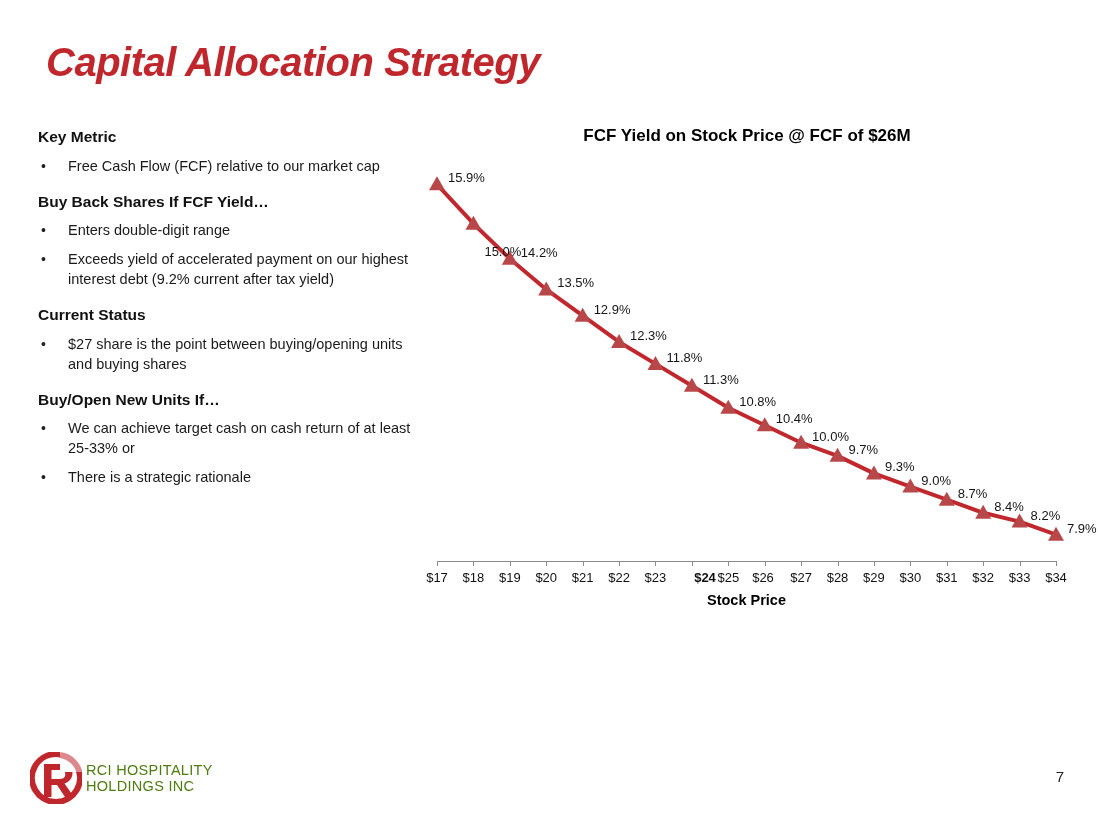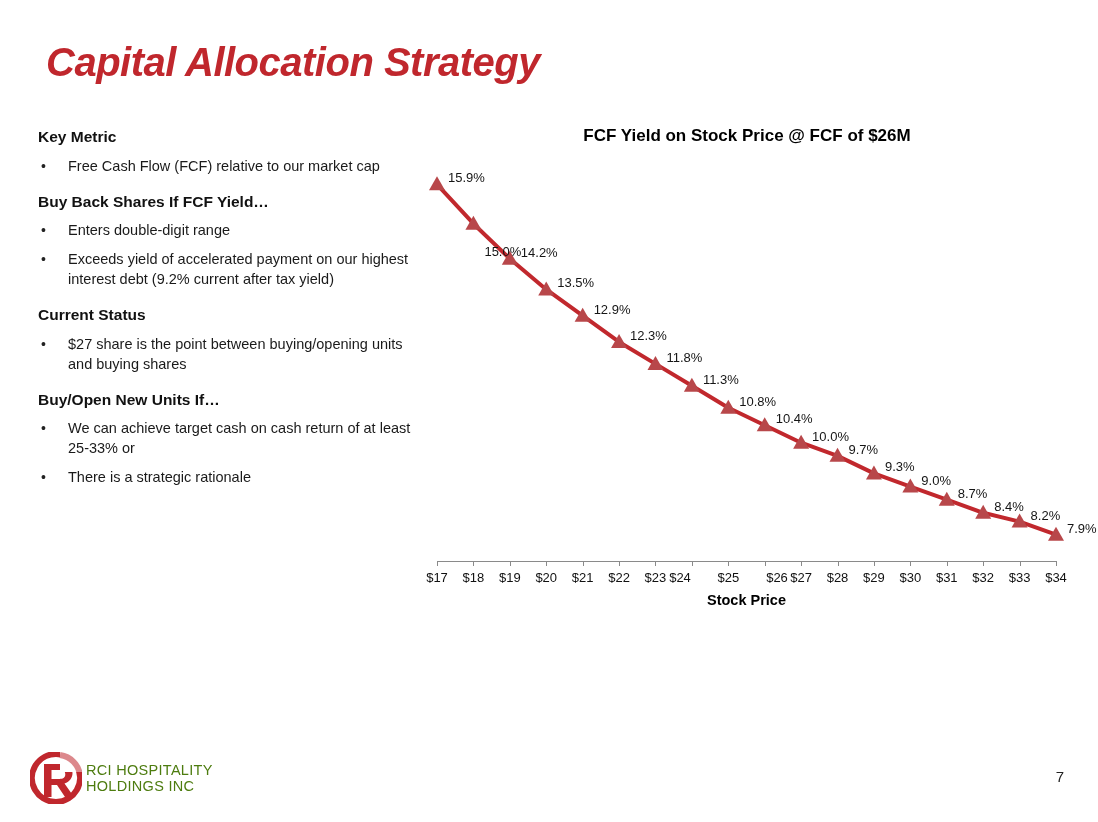--- a/index.html
+++ b/index.html
@@ -178,25 +178,25 @@
         <div class="x-label" style="left: 72.8235px;">$19</div>
         <div class="x-tick" style="left: 109.235px;"></div>
         <div class="x-label" style="left: 109.235px;">$20</div>
         <div class="x-tick" style="left: 145.647px;"></div>
         <div class="x-label" style="left: 145.647px;">$21</div>
         <div class="x-tick" style="left: 182.059px;"></div>
         <div class="x-label" style="left: 182.059px;">$22</div>
         <div class="x-tick" style="left: 218.471px;"></div>
         <div class="x-label" style="left: 218.471px;">$23</div>
         <div class="x-tick" style="left: 254.882px;"></div>
-        <div class="x-label" style="left: 243px;">$24</div>
+        <div class="x-label" style="left: 268px; font-weight: bold;">$24</div>
         <div class="x-tick" style="left: 291.294px;"></div>
         <div class="x-label" style="left: 291.294px;">$25</div>
         <div class="x-tick" style="left: 327.706px;"></div>
-        <div class="x-label" style="left: 340px;">$26</div>
+        <div class="x-label" style="left: 326px;">$26</div>
         <div class="x-tick" style="left: 364.118px;"></div>
         <div class="x-label" style="left: 364.118px;">$27</div>
         <div class="x-tick" style="left: 400.529px;"></div>
         <div class="x-label" style="left: 400.529px;">$28</div>
         <div class="x-tick" style="left: 436.941px;"></div>
         <div class="x-label" style="left: 436.941px;">$29</div>
         <div class="x-tick" style="left: 473.353px;"></div>
         <div class="x-label" style="left: 473.353px;">$30</div>
         <div class="x-tick" style="left: 509.765px;"></div>
         <div class="x-label" style="left: 509.765px;">$31</div>

